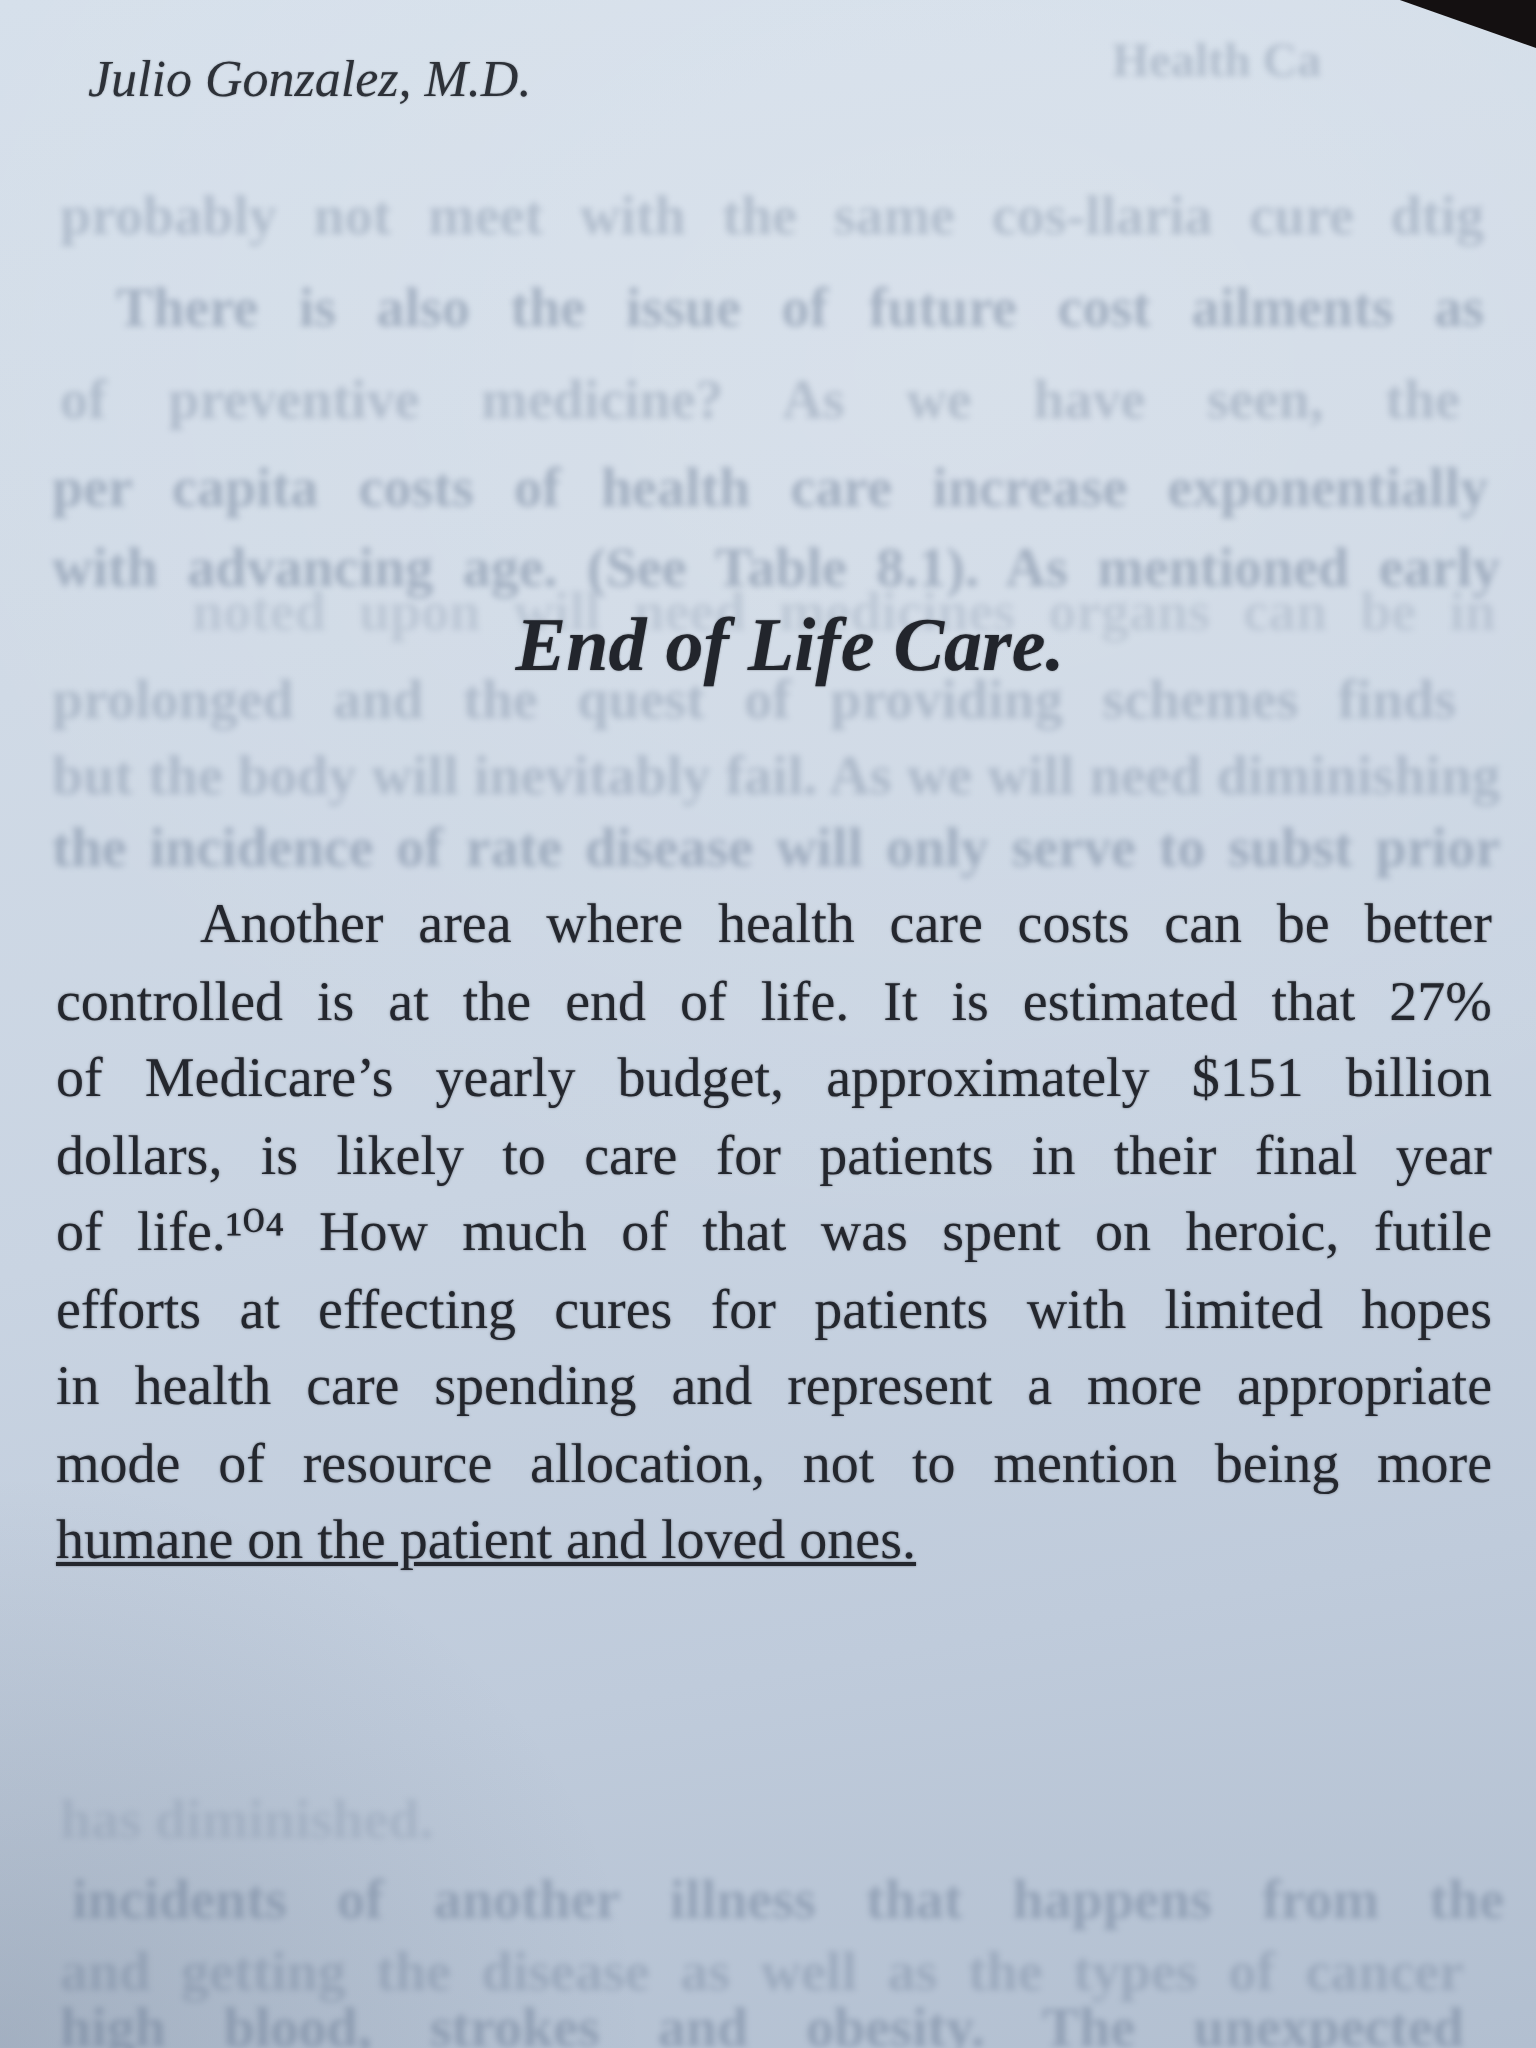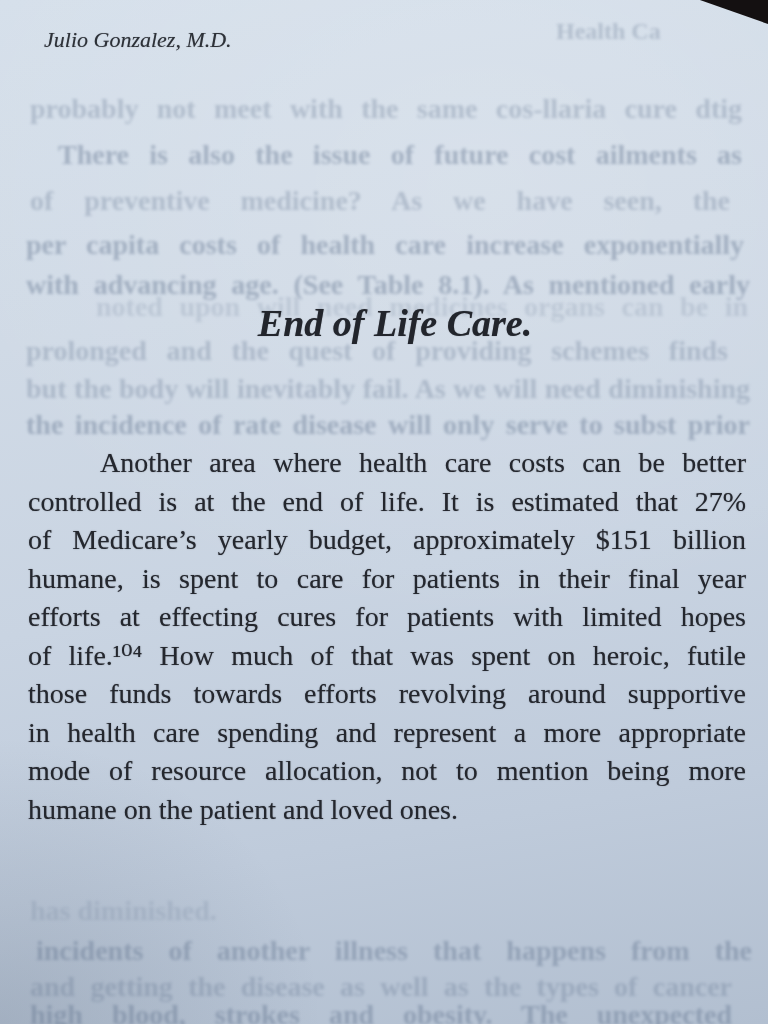--- a/index.html
+++ b/index.html
@@ -44,21 +44,21 @@
   .g6{left:26px;top:336px;width:702px;}
   .g7{left:26px;top:374px;width:724px;}
   .g8{left:26px;top:410px;width:724px;}
   .g9{left:30px;top:896px;width:190px;text-align-last:left;}
   .g10{left:36px;top:936px;width:716px;}
   .g11{left:30px;top:972px;width:702px;}
   .g12{left:30px;top:1000px;width:702px;}
   
   .author{
     position:absolute;left:44px;top:24px;
-    font-style:italic;font-size:22px;line-height:32px;
+    font-style:italic;font-size:26px;line-height:32px;
     color:#2d3138;
     text-shadow:0 0 1px rgba(45,49,56,.45);
   }
   .heading{
     position:absolute;left:0;top:301px;width:100%;margin:0;
     transform:translateX(11px);
     text-align:center;
     font-style:italic;font-weight:700;font-size:38px;line-height:44px;
     color:#22252c;
     text-shadow:0 0 1px rgba(34,37,44,.5);
@@ -66,21 +66,21 @@
   .para{
     position:absolute;left:28px;top:444px;width:718px;
     color:#24272e;
     text-shadow:0 0 1.2px rgba(35,38,45,.5);
   }
   .pl{
     font-size:28px;line-height:38.5px;
     text-align:justify;text-align-last:justify;
   }
   .pl-first{padding-left:72px;}
-  .pl-last{text-align-last:left;}
+  .pl-last{text-align-last:left;text-decoration:underline;}
 </style>
 </head>
 <body>
 
 <div class="page">
 
   <div class="corner"></div>
 
   <div class="ghost gh-header">Health Ca</div>
   <div class="ghost g0">probably not meet with the same cos-llaria cure dtig</div>
@@ -98,22 +98,21 @@
   <div class="ghost g12 strong">high blood, strokes and obesity. The unexpected</div>
 
   <div class="author">Julio Gonzalez, M.D.</div>
 
   <h1 class="heading">End of Life Care.</h1>
 
   <div class="para">
     <div class="pl pl-first">Another area where health care costs can be better</div>
     <div class="pl">controlled is at the end of life.  It is estimated that 27%</div>
     <div class="pl">of Medicare’s yearly budget, approximately $151 billion</div>
-    <div class="pl">humane, is spent to care for patients in their final year</div>
+    <div class="pl">dollars, is likely to care for patients in their final year</div>
+    <div class="pl">of life.¹⁰⁴  How much of that was spent on heroic, futile</div>
     <div class="pl">efforts at effecting cures for patients with limited hopes</div>
-    <div class="pl">of life.¹⁰⁴  How much of that was spent on heroic, futile</div>
-    <div class="pl">those funds towards efforts revolving around supportive</div>
     <div class="pl">in health care spending and represent a more appropriate</div>
     <div class="pl">mode of resource allocation, not to mention being more</div>
     <div class="pl pl-last">humane on the patient and loved ones.</div>
   </div>
 
 </div>
 
 </body></html>

